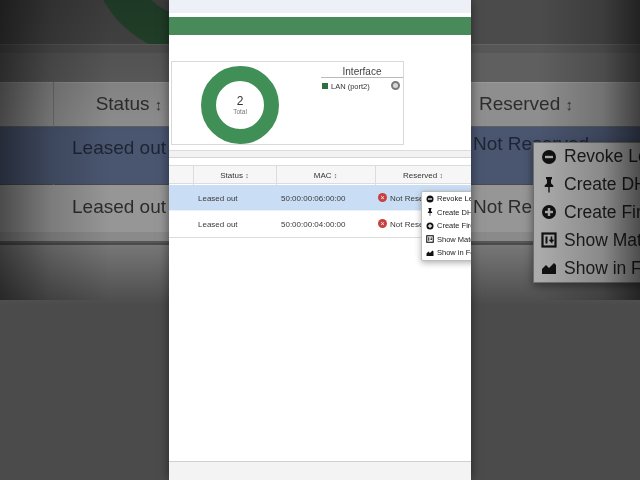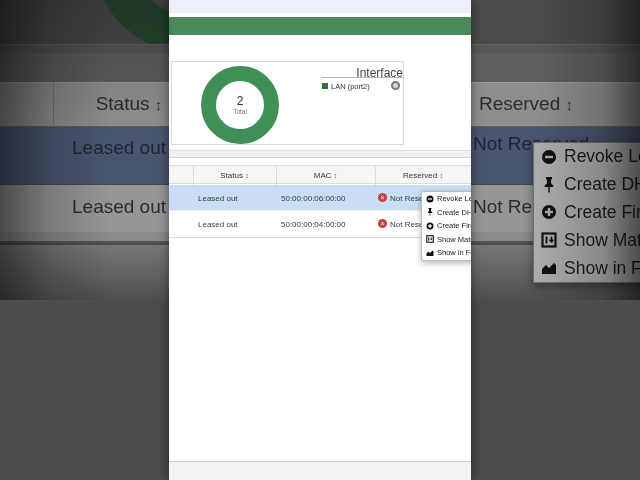--- a/index.html
+++ b/index.html
@@ -54,22 +54,22 @@
   #topbar { left:0; top:0; width:302px; height:13px; background:#edf1f7; }
   #greenbar { left:0; top:17px; width:302px; height:18px; }
   
   #stats-panel { left:2px; top:61px; width:233px; height:84px; background:#fff; border:1px solid #d9d9d9; }
   #donut { position:absolute; left:29px; top:4px; width:78px; height:78px; border-radius:50%;
            border:15px solid #3f8f56; }
   #donut-value { position:absolute; left:38px; top:33px; width:60px; text-align:center;
                  font-size:12px; color:#333; line-height:12px; }
   #donut-label { position:absolute; left:38px; top:46px; width:60px; text-align:center;
                  font-size:6.5px; color:#777; line-height:7px; }
-  #legend-title { position:absolute; left:149px; top:4px; width:82px; text-align:right;
-                  font-size:12px; color:#444; }
+  #legend-title { position:absolute; left:149px; top:4px; width:82px; text-align:center;
+                  font-size:10px; color:#444; }
   #legend-rule { position:absolute; left:149px; top:15px; width:82px; border-top:1px solid #b9b9b9; }
   #legend-swatch { position:absolute; left:150px; top:21px; width:6px; height:6px; background:#2e7042; }
   #legend-label { position:absolute; left:159px; top:19.5px; font-size:7.5px; color:#333; white-space:nowrap; }
   #legend-toggle { position:absolute; left:219px; top:19px; width:9px; height:9px; border-radius:50%;
                    border:2px solid #7a7a7a; background:#d8d8d8; }
   #divider { left:0; top:150px; width:302px; height:8px; background:#f2f2f2;
              border-top:1px solid #dcdcdc; border-bottom:1px solid #d5d5d5; }
   
   #leases-table { left:0; top:165px; width:302px; height:73px; }
   #thead { position:absolute; left:0; top:0; width:302px; height:19px; background:#f6f6f6;

